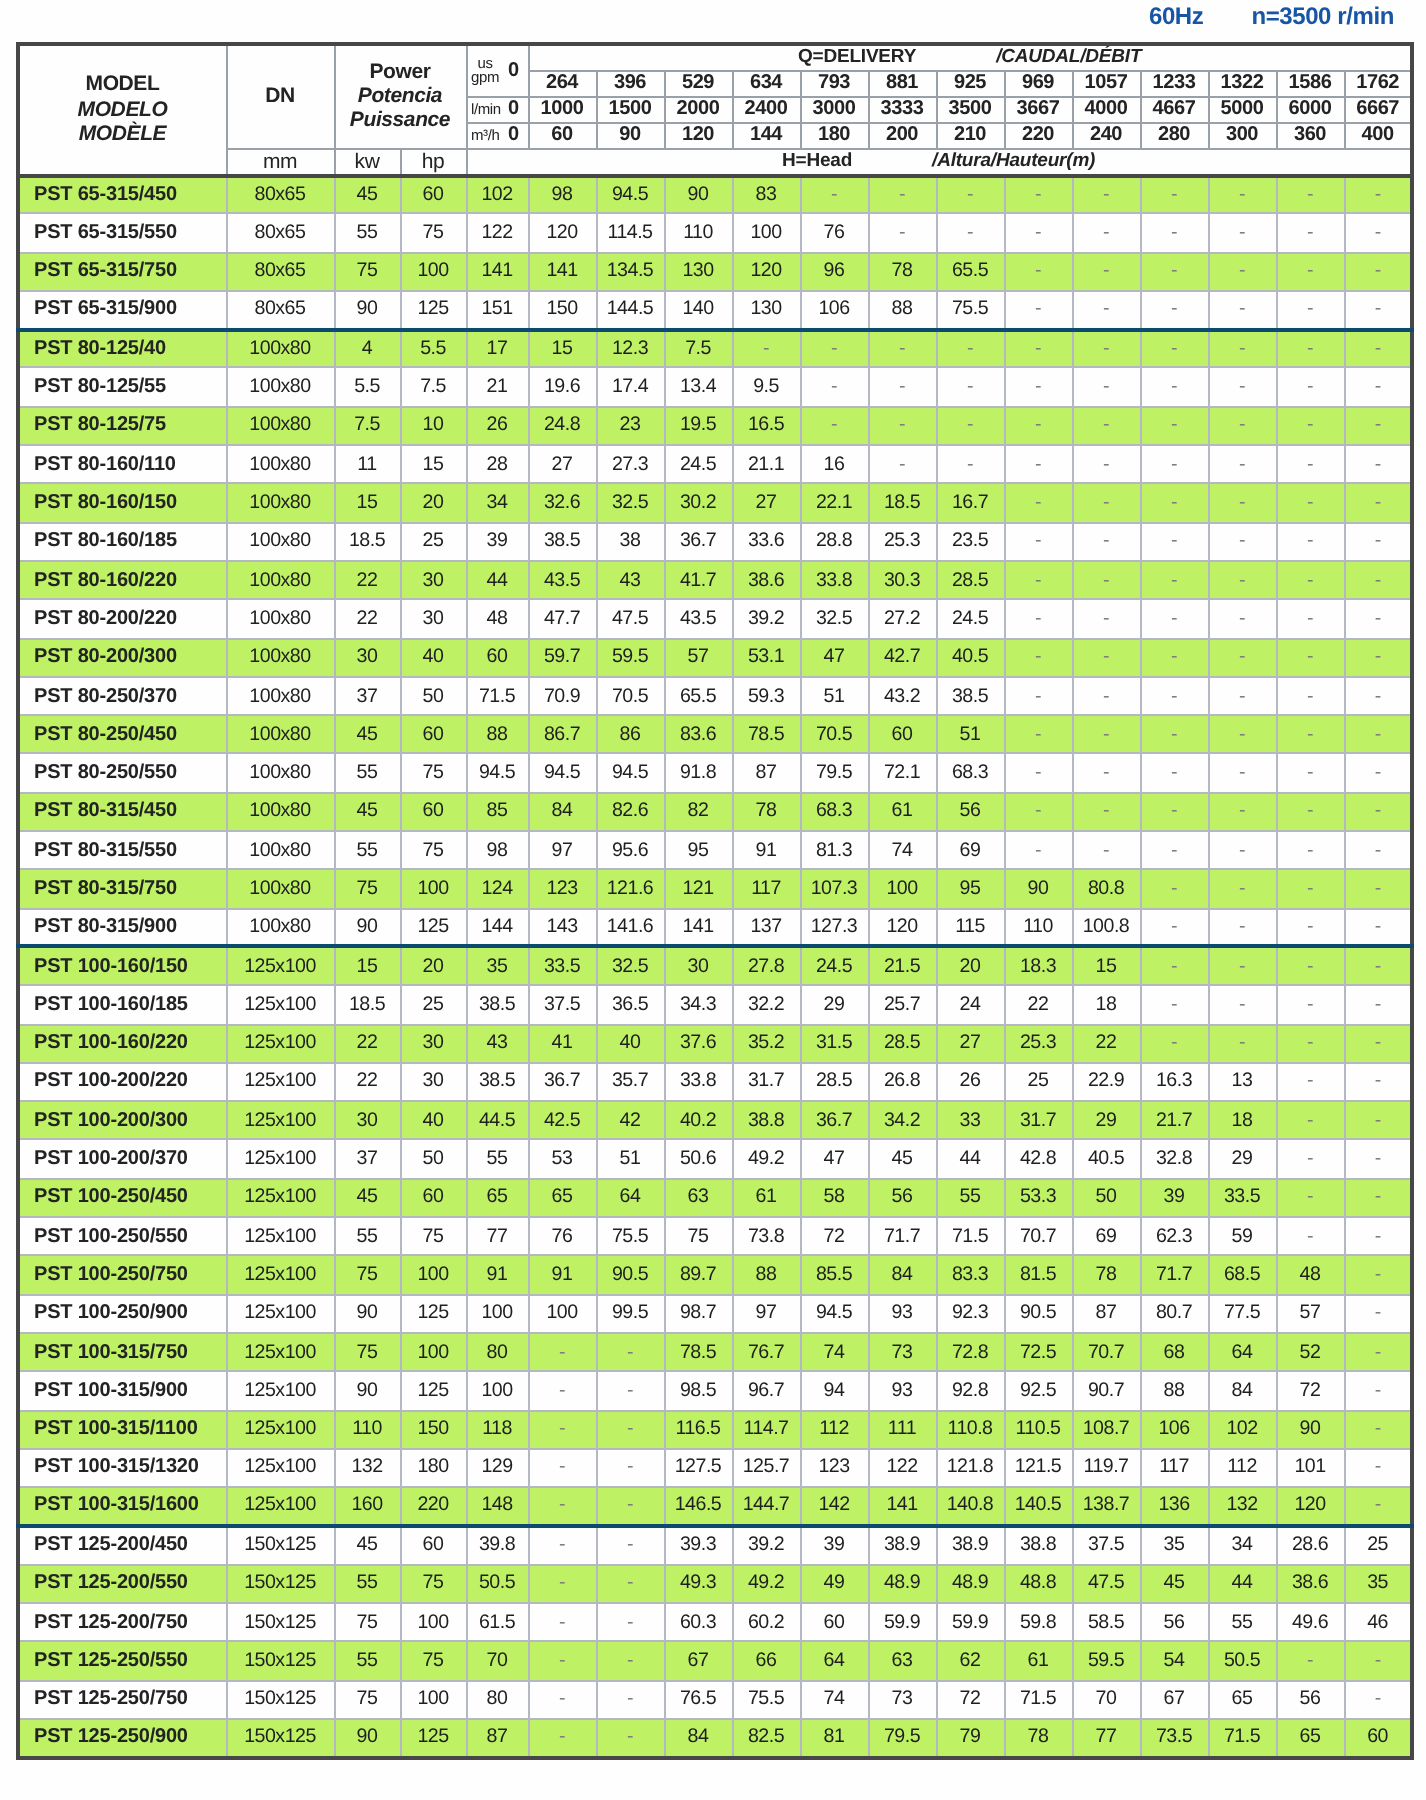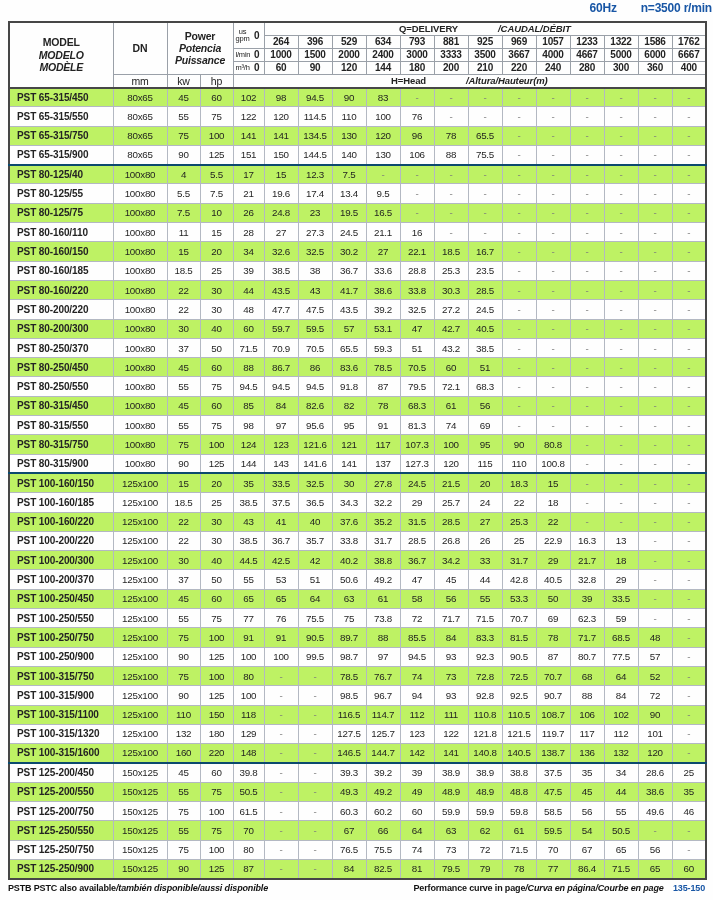--- a/index.html
+++ b/index.html
@@ -1,21 +1,21 @@
 <!DOCTYPE html>
 <html><head>
 <meta charset="utf-8">
 <style>
   * { box-sizing: border-box; }
   html,body { margin:0; padding:0; background:#ffffff; }
   body { font-family:"Liberation Sans", sans-serif; }
   .page { position:relative; width:713px; height:900px; background:#fefefe; overflow:hidden; }
 
   
-  .topline { position:absolute; top:1px; right:1px; display:flex; gap:24px;
+  .topline { position:absolute; top:1px; right:16px; display:flex; gap:24px;
              font-size:12px; font-weight:bold; color:#1856a5; letter-spacing:-0.2px; }
 
   
   .tbl-wrap { position:absolute; left:8px; top:21px; }
   table { border-collapse:collapse; table-layout:fixed; width:697px;
           border:2px solid #474747; }
   th, td { padding:0; margin:0; text-align:center; vertical-align:middle;
            overflow:hidden; white-space:nowrap; }
 
   
@@ -984,32 +984,23 @@
             <td class="">87</td>
             <td class="dash">-</td>
             <td class="dash">-</td>
             <td class="">84</td>
             <td class="">82.5</td>
             <td class="">81</td>
             <td class="">79.5</td>
             <td class="">79</td>
             <td class="">78</td>
             <td class="">77</td>
-            <td class="">86.4</td>
+            <td class="">73.5</td>
             <td class="">71.5</td>
             <td class="">65</td>
             <td class="">60</td>
           </tr>
         </tbody>
     </table>
   </div>
 
-  <div class="footline">
-    <div>
-      <span>PSTB PSTC also available</span><span class="it">/también disponible/aussi disponible</span>
-    </div>
-    <div>
-      <span>Performance curve in page</span><span class="it">/Curva en página/Courbe en page</span>
-      <span class="pages">135-150</span>
-    </div>
-  </div>
 
 </div>
 
 </body></html>

